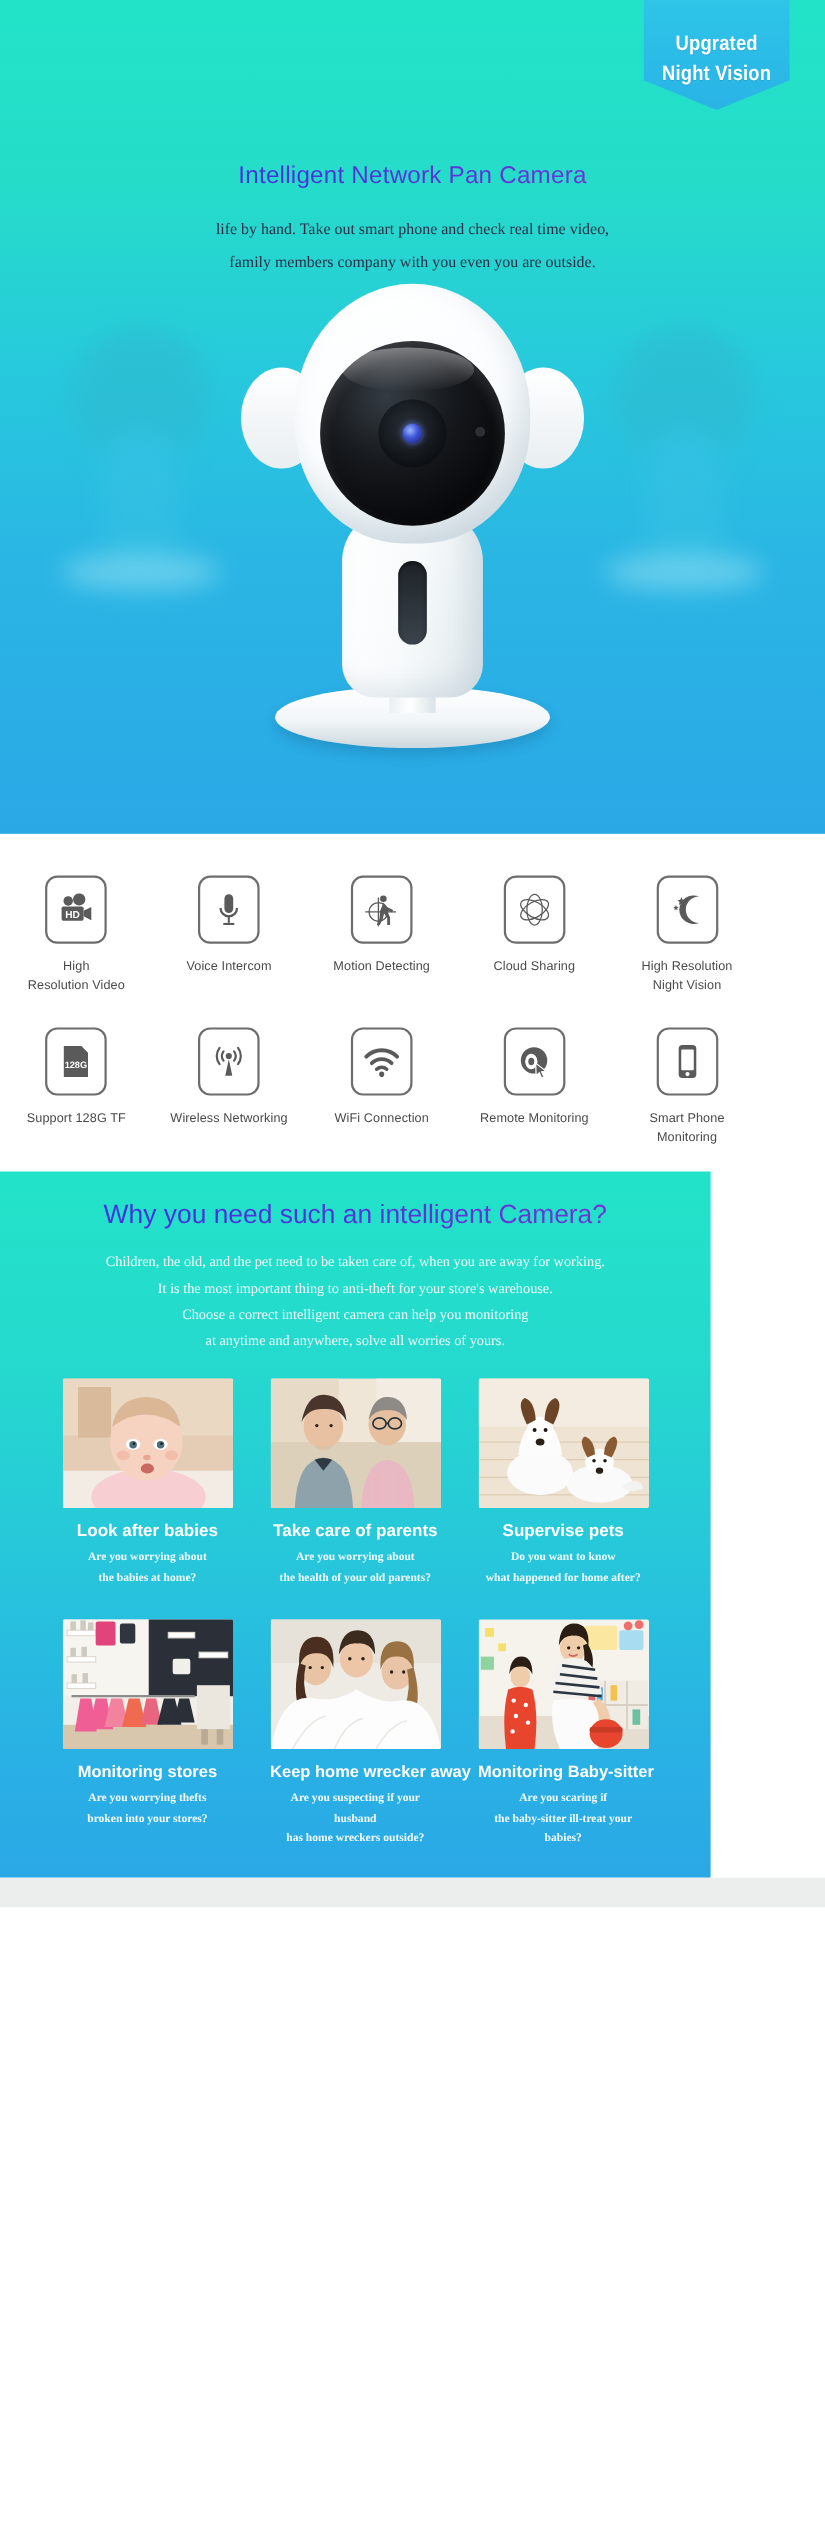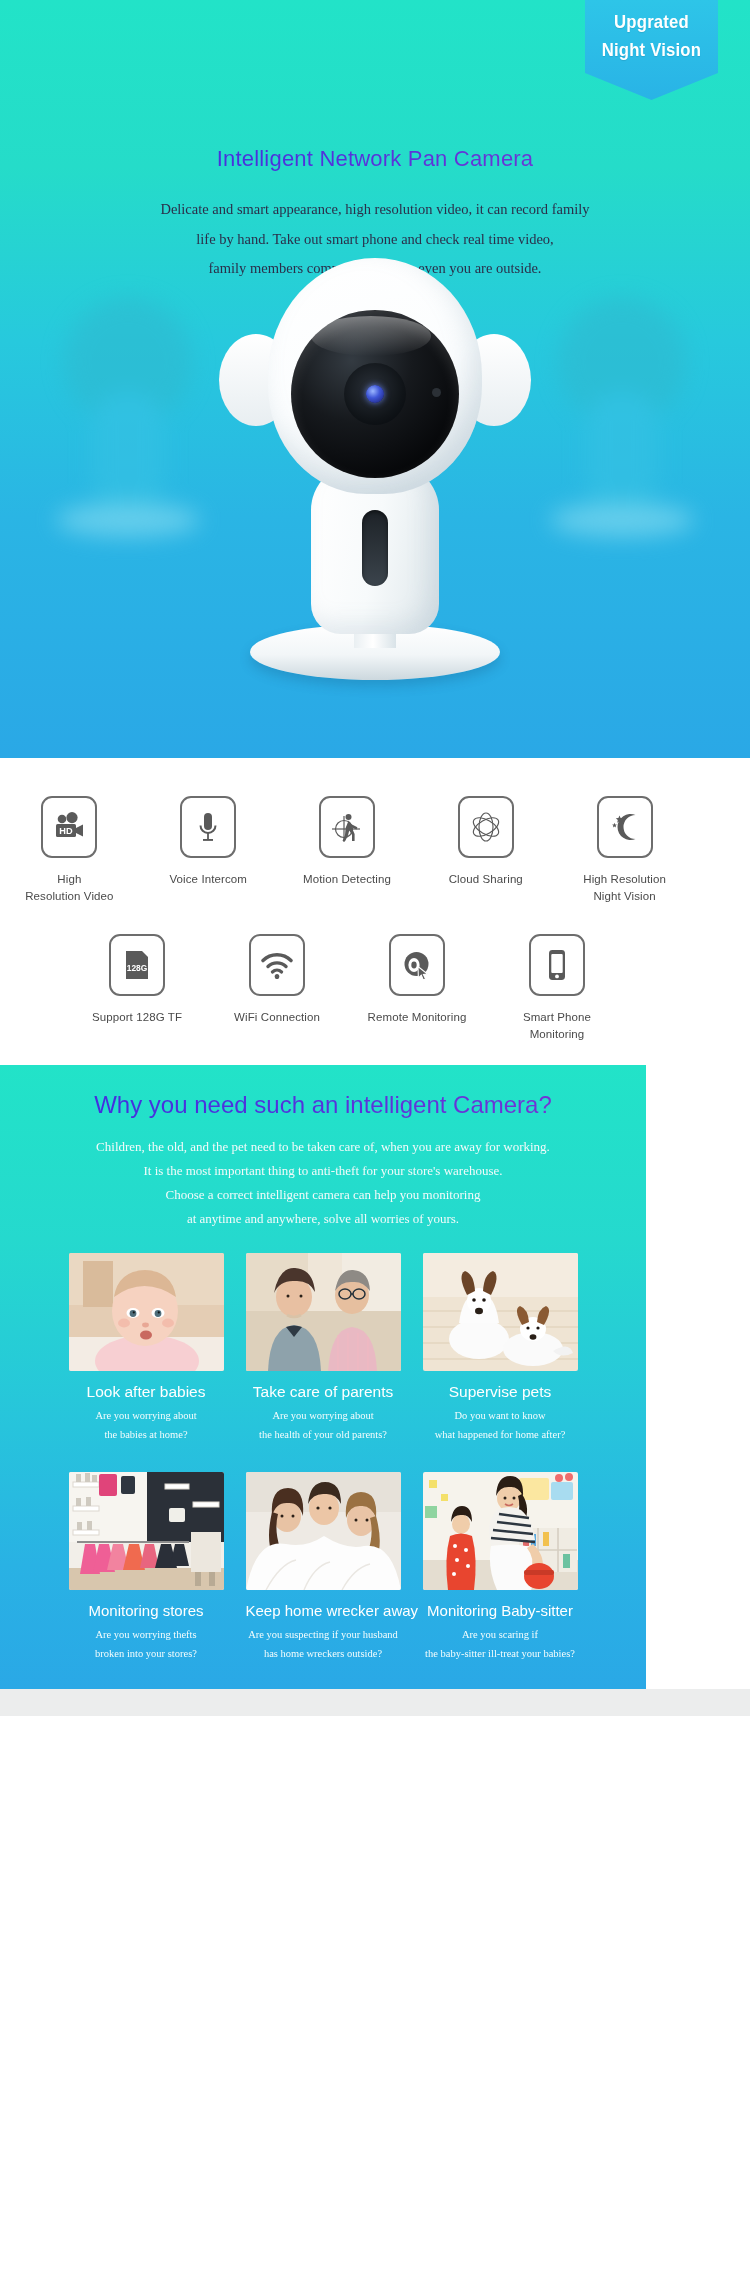--- a/index.html
+++ b/index.html
@@ -20,21 +20,21 @@
   }
 
   .ribbon {
     position: absolute;
     top: 0; right: 32px;
     width: 133px; height: 100px;
     background: linear-gradient(180deg, #2ec5e8 0%, #29b3e6 100%);
     clip-path: polygon(0 0, 100% 0, 100% 73%, 50% 100%, 0 73%);
     display: flex; flex-direction: column;
     align-items: center; justify-content: flex-start;
-    padding-top: 8px;
+    padding-top: 26px;
     z-index: 5;
   }
   .ribbon span {
     color: #ffffff;
     font-weight: bold;
     font-size: 19px;
     letter-spacing: .2px;
     line-height: 1.45;
     text-shadow: 0 1px 1px rgba(0,0,0,.10);
     transform: scaleX(.88);
@@ -197,21 +197,21 @@
     margin-bottom: 16px;
   }
   .why-desc {
     text-align: center;
     font-family: "Liberation Serif", serif;
     font-size: 13px; color: #f2fbfa;
     line-height: 1.85;
     margin-bottom: 22px;
   }
 
-  .photo-row { display: flex; justify-content: center; gap: 22px; padding-bottom: 8px; }
+  .photo-row { display: flex; justify-content: center; gap: 34px; padding-bottom: 8px; font-weight: bold; }
   .card { width: 155px; }
   .card-img {
     width: 155px; height: 118px;
     border-radius: 2px; overflow: hidden;
     position: relative;
   }
   .card-title {
     color: #ffffff; font-size: 15.5px;
     text-align: center; margin-top: 12px; line-height: 1.2;
     white-space: nowrap;
@@ -235,21 +235,20 @@
 <section class="hero">
 
   <div class="ribbon">
     <span>Upgrated</span>
     <span>Night Vision</span>
   </div>
 
   <h1 class="hero-title">Intelligent Network Pan Camera</h1>
 
   <div class="hero-desc">
-    <div>Delicate and smart appearance, high resolution video, it can record family</div>
     <div>life by hand. Take out smart phone and check real time video,</div>
     <div>family members company with you even you are outside.</div>
   </div>
 
   <div class="cam-stage">
     <div class="ghost left">
       <div class="g-head"></div>
         <div class="g-body"></div>
         <div class="g-base"></div>
     </div>
@@ -364,20 +363,37 @@
         <svg width="30" height="34" viewBox="0 0 30 34">
           <path d="M4 3 L20 3 L26 9 L26 31 L4 31 Z" fill="#5a5a5a"></path>
           <text x="15" y="23" font-family="Liberation Sans, sans-serif" font-size="8.4" font-weight="bold" fill="#ffffff" text-anchor="middle">128G</text>
         </svg>
       </div>
       <div class="feat-label">
         <div>Support 128G TF</div>
       </div>
     </div>
 
+    <div class="feat">
+      <div class="feat-tile">
+        <svg width="34" height="34" viewBox="0 0 34 34">
+          <circle cx="17" cy="12" r="2.8" fill="#5a5a5a"></circle>
+          <path d="M17 15 L13.8 30 L20.2 30 Z" fill="#5a5a5a"></path>
+          <g fill="none" stroke="#5a5a5a" stroke-width="2" stroke-linecap="round">
+            <path d="M12.2 7.8 a7 7 0 0 0 0 8.4"></path>
+            <path d="M21.8 7.8 a7 7 0 0 1 0 8.4"></path>
+            <path d="M8.6 4.6 a12 12 0 0 0 0 14.8"></path>
+            <path d="M25.4 4.6 a12 12 0 0 1 0 14.8"></path>
+          </g>
+        </svg>
+      </div>
+      <div class="feat-label">
+        <div>Wireless Networking</div>
+      </div>
+    </div>
 
     <div class="feat">
       <div class="feat-tile">
         <svg width="34" height="28" viewBox="0 0 34 28">
           <g fill="none" stroke="#5a5a5a" stroke-linecap="round">
             <path d="M3 9.5 a20 20 0 0 1 28 0" stroke-width="3.6"></path>
             <path d="M8 15.5 a13 13 0 0 1 18 0" stroke-width="3.4"></path>
             <path d="M12.4 21 a6.8 6.8 0 0 1 9.2 0" stroke-width="3.2"></path>
           </g>
           <ellipse cx="17" cy="25.6" rx="2.3" ry="2.6" fill="#5a5a5a"></ellipse>

